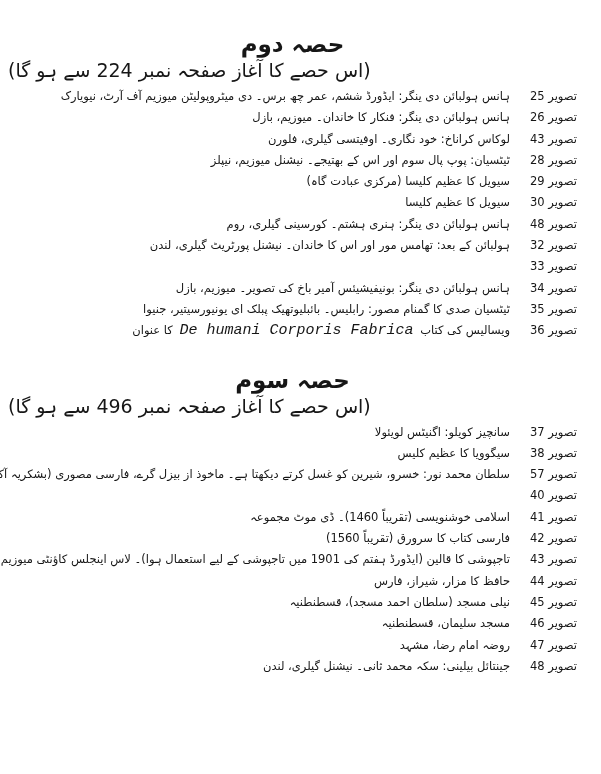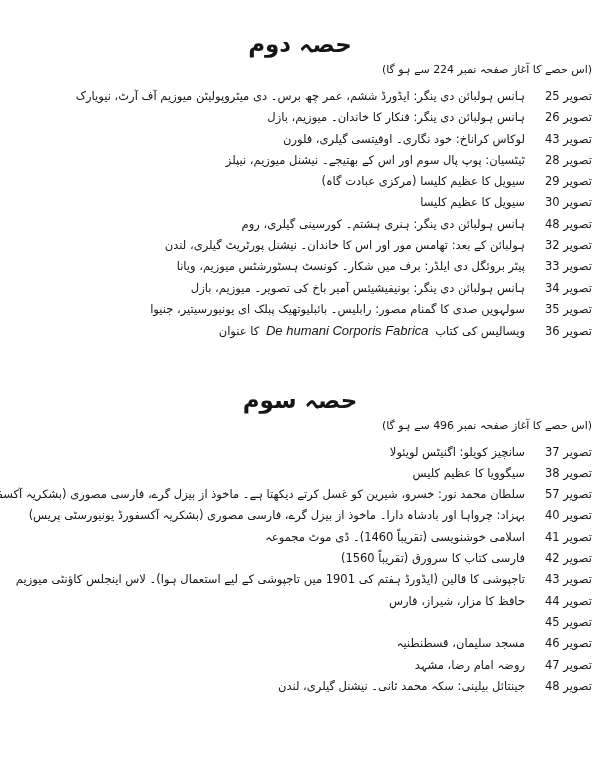--- a/index.html
+++ b/index.html
@@ -7,61 +7,61 @@
     padding: 0;
     width: 601px;
     height: 774px;
     background: #ffffff;
     overflow: hidden;
   }
   .page {
     box-sizing: border-box;
     width: 601px;
     height: 774px;
-    padding: 30px 9px 10px 8px;
+    padding: 30px 24px 10px 8px;
     direction: rtl;
     font-family: "DejaVu Sans", sans-serif;
     color: #161616;
   }
   .section { margin: 0 0 0 0; }
-  .section + .section { margin-top: 43px; }
+  .section + .section { margin-top: 24px; }
   .section-title {
     text-align: center;
     font-size: 23px;
     font-weight: bold;
     margin: 0;
     line-height: 28px;
     letter-spacing: 1px;
   }
   .section-subtitle {
-    text-align: right;
-    font-size: 11px;
+    text-align: left;
+    font-size: 19px;
     line-height: 20px;
     margin: 2px 0 6px 0;
   }
   .figure-list { margin-top: 4px; }
   .row {
     display: flex;
     flex-direction: row;      
     align-items: baseline;
     white-space: nowrap;
     font-size: 11.5px;
     line-height: 21.3px;
   }
   .num {
     flex: 0 0 auto;
     min-width: 58px;
     margin-left: 9px;         
     text-align: right;
   }
   .cap { flex: 0 1 auto; }
   .latin {
-    font-family: Liberation Sans, sans-serif;
+    font-family: Liberation Mono, monospace;
     font-style: italic;
-    font-size: 13px;
+    font-size: 15px;
     padding: 0 3px;
   }
 </style>
 </head>
 <body>
 
 <main class="page">
     <section class="section">
       <h1 class="section-title">حصہ دوم</h1>
       <div class="section-subtitle">(اس حصے کا آغاز صفحہ نمبر 224 سے ہو گا)</div>
@@ -93,29 +93,28 @@
         <div class="row">
           <span class="num">تصویر 48</span>
           <span class="cap">ہانس ہولبائن دی ینگر: ہنری ہشتم۔ کورسینی گیلری، روم</span>
         </div>
         <div class="row">
           <span class="num">تصویر 32</span>
           <span class="cap">ہولبائن کے بعد: تھامس مور اور اس کا خاندان۔ نیشنل پورٹریٹ گیلری، لندن</span>
         </div>
         <div class="row">
           <span class="num">تصویر 33</span>
-          <span class="cap">پیٹر بروئگل دی ایلڈر: برف میں شکار۔ کونسٹ ہسٹورشٹس میوزیم، ویانا</span>
         </div>
         <div class="row">
           <span class="num">تصویر 34</span>
           <span class="cap">ہانس ہولبائن دی ینگر: بونیفیشیئس آمیر باخ کی تصویر۔ میوزیم، بازل</span>
         </div>
         <div class="row">
           <span class="num">تصویر 35</span>
-          <span class="cap">سولہویں صدی کا گمنام مصور: رابلیس۔ بائبلیوتھیک پبلک ای یونیورسیتیر، جنیوا</span>
+          <span class="cap">ٹیٹسیان صدی کا گمنام مصور: رابلیس۔ بائبلیوتھیک پبلک ای یونیورسیتیر، جنیوا</span>
         </div>
         <div class="row">
           <span class="num">تصویر 36</span>
           <span class="cap"><span>ویسالیس کی کتاب</span> <i class="latin" dir="ltr">De humani Corporis Fabrica</i> <span>کا عنوان</span></span>
         </div>
       </div>
     </section>
     <section class="section">
       <h1 class="section-title">حصہ سوم</h1>
       <div class="section-subtitle">(اس حصے کا آغاز صفحہ نمبر 496 سے ہو گا)</div>
@@ -127,40 +126,40 @@
         <div class="row">
           <span class="num">تصویر 38</span>
           <span class="cap">سیگوویا کا عظیم کلیس</span>
         </div>
         <div class="row">
           <span class="num">تصویر 57</span>
           <span class="cap">سلطان محمد نور: خسرو، شیرین کو غسل کرتے دیکھتا ہے۔ ماخوذ از بیزل گرے، فارسی مصوری (بشکریہ آکسفورڈ یونیورسٹی پریس)</span>
         </div>
         <div class="row">
           <span class="num">تصویر 40</span>
-          <span class="cap">بہزاد: چرواہا اور بادشاہ دارا۔ ماخوذ از بیزل گرے، فارسی مصوری (بشکریہ آکسفورڈ یونیورسٹی پریس)</span>
         </div>
         <div class="row">
           <span class="num">تصویر 41</span>
           <span class="cap">اسلامی خوشنویسی (تقریباً 1460)۔ ڈی موٹ مجموعہ</span>
         </div>
         <div class="row">
           <span class="num">تصویر 42</span>
           <span class="cap">فارسی کتاب کا سرورق (تقریباً 1560)</span>
         </div>
         <div class="row">
           <span class="num">تصویر 43</span>
           <span class="cap">تاجپوشی کا قالین (ایڈورڈ ہفتم کی 1901 میں تاجپوشی کے لیے استعمال ہوا)۔ لاس اینجلس کاؤنٹی میوزیم</span>
         </div>
         <div class="row">
           <span class="num">تصویر 44</span>
           <span class="cap">حافظ کا مزار، شیراز، فارس</span>
         </div>
         <div class="row">
           <span class="num">تصویر 45</span>
+          <span class="cap">نیلی مسجد (سلطان احمد مسجد)، قسطنطنیہ</span>
         </div>
         <div class="row">
           <span class="num">تصویر 46</span>
           <span class="cap">مسجد سلیمان، قسطنطنیہ</span>
         </div>
         <div class="row">
           <span class="num">تصویر 47</span>
           <span class="cap">روضہ امام رضا، مشہد</span>
         </div>
         <div class="row">

